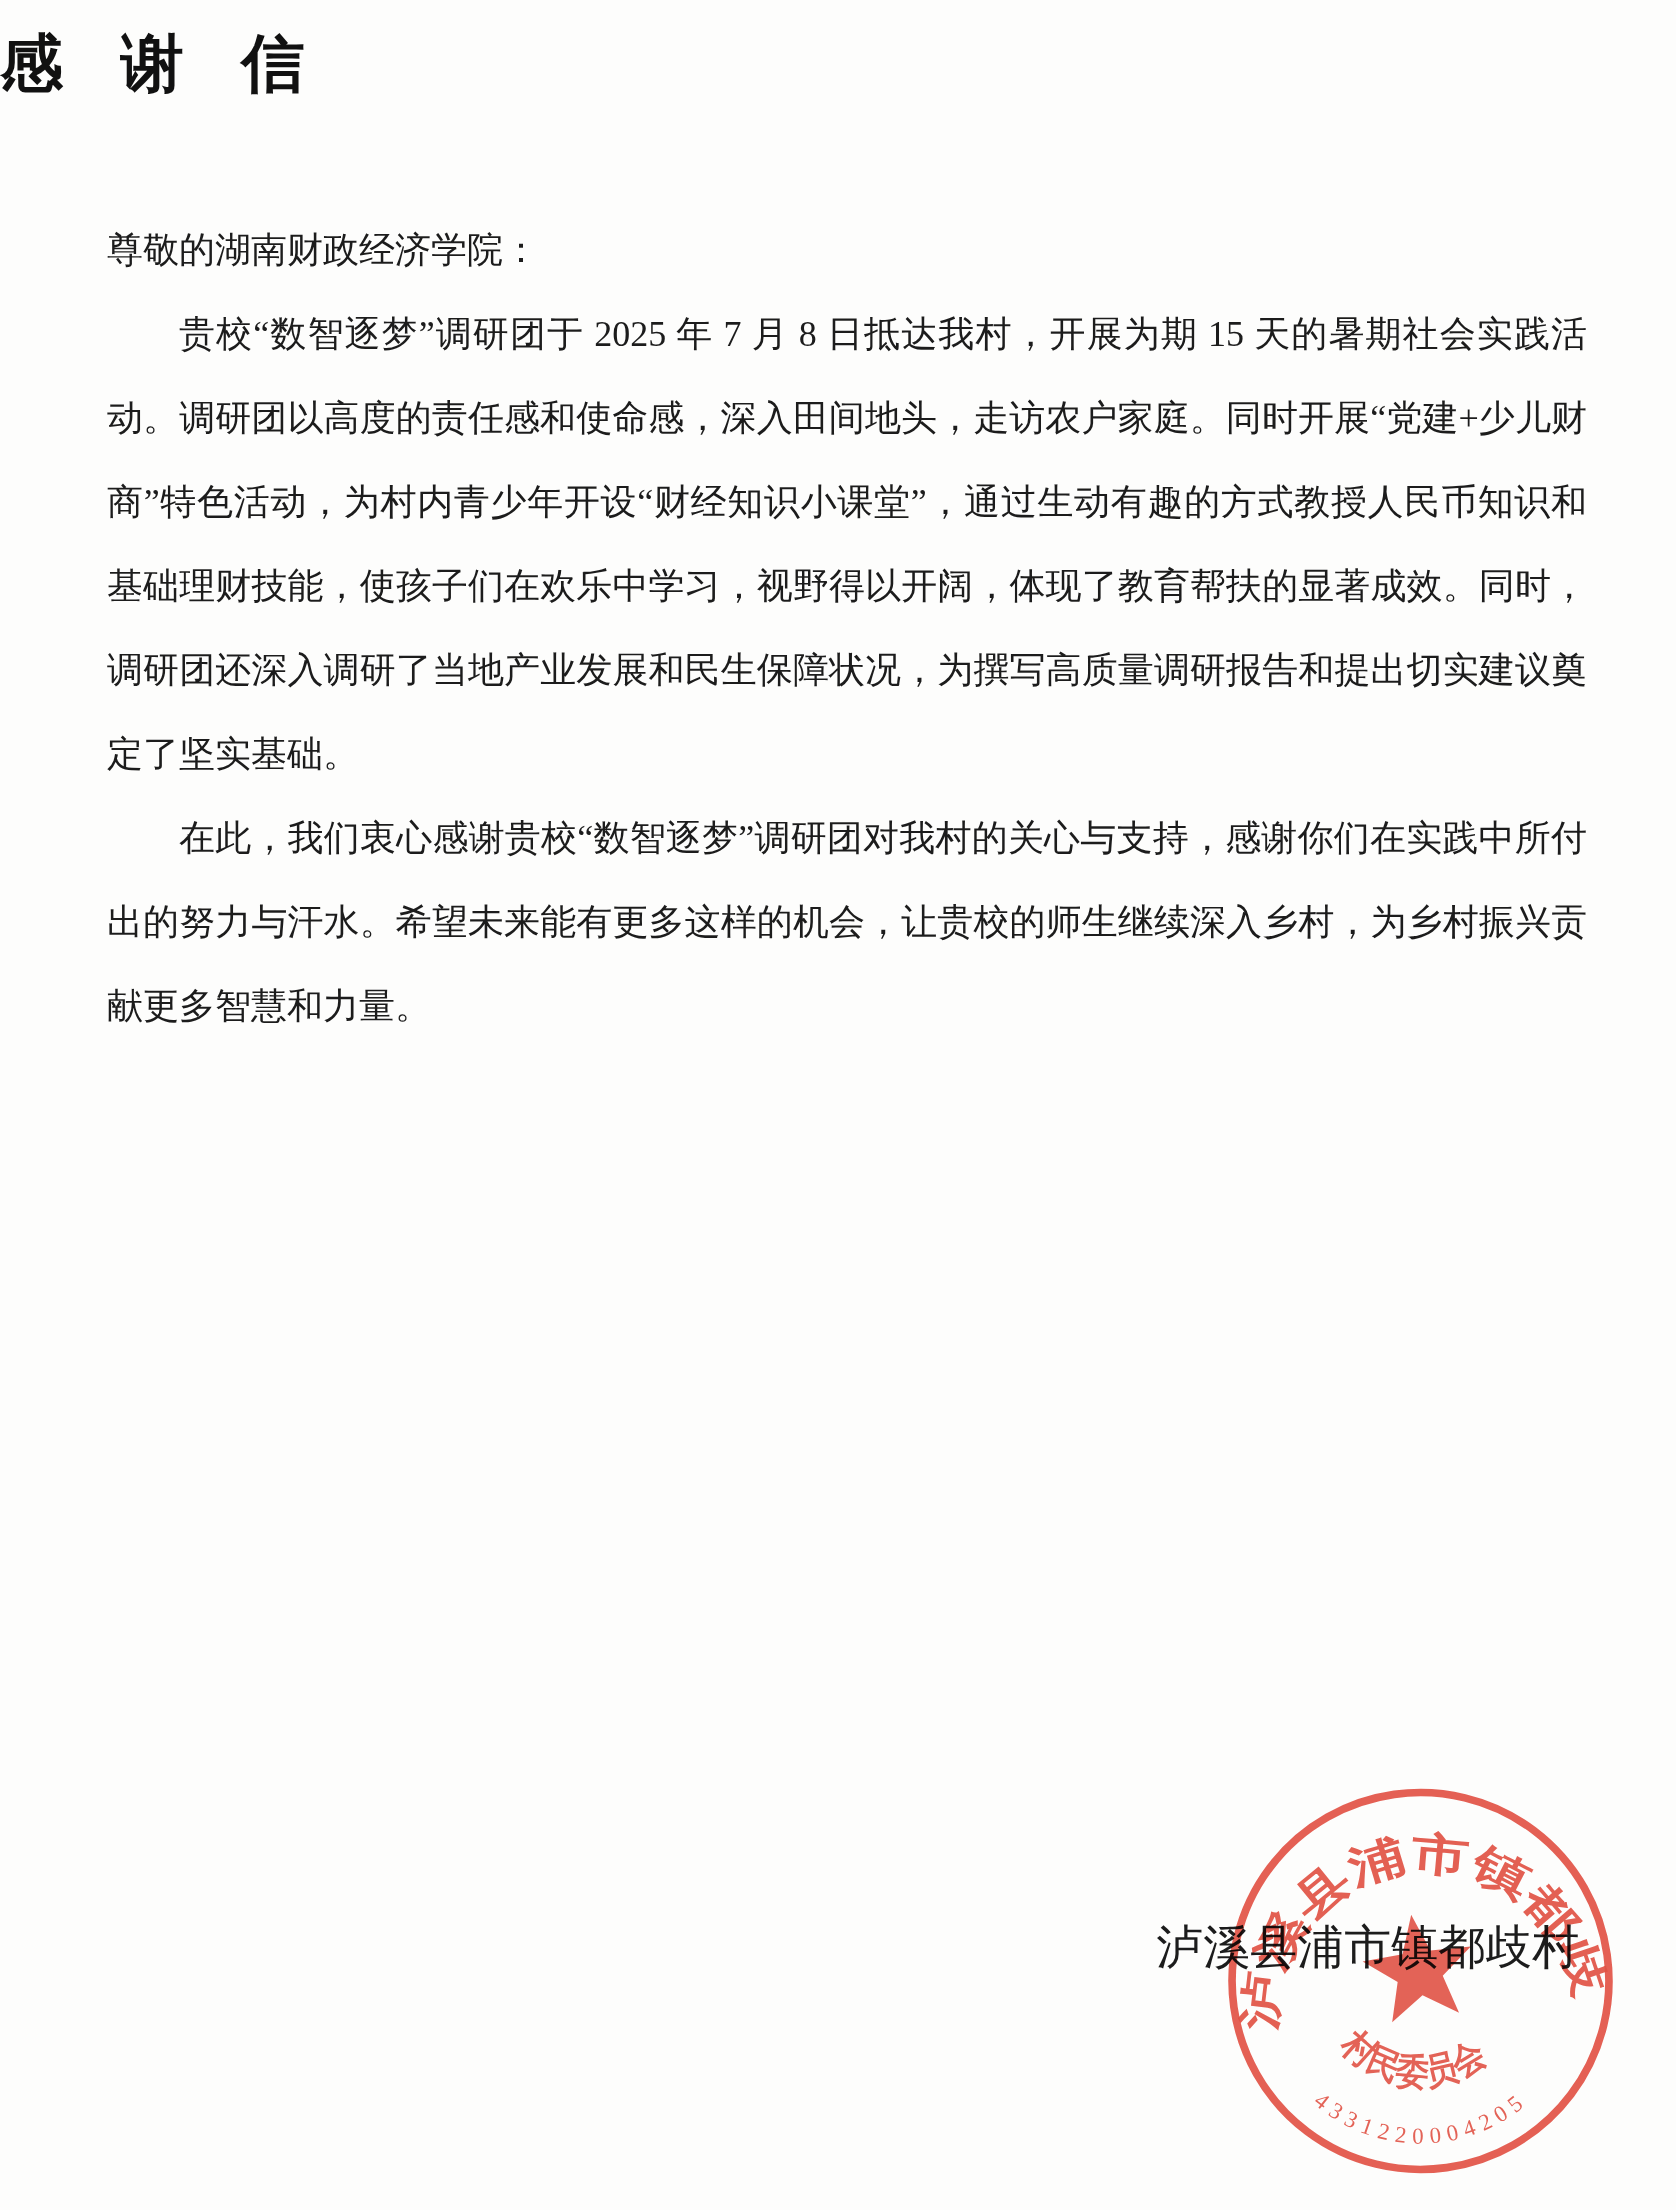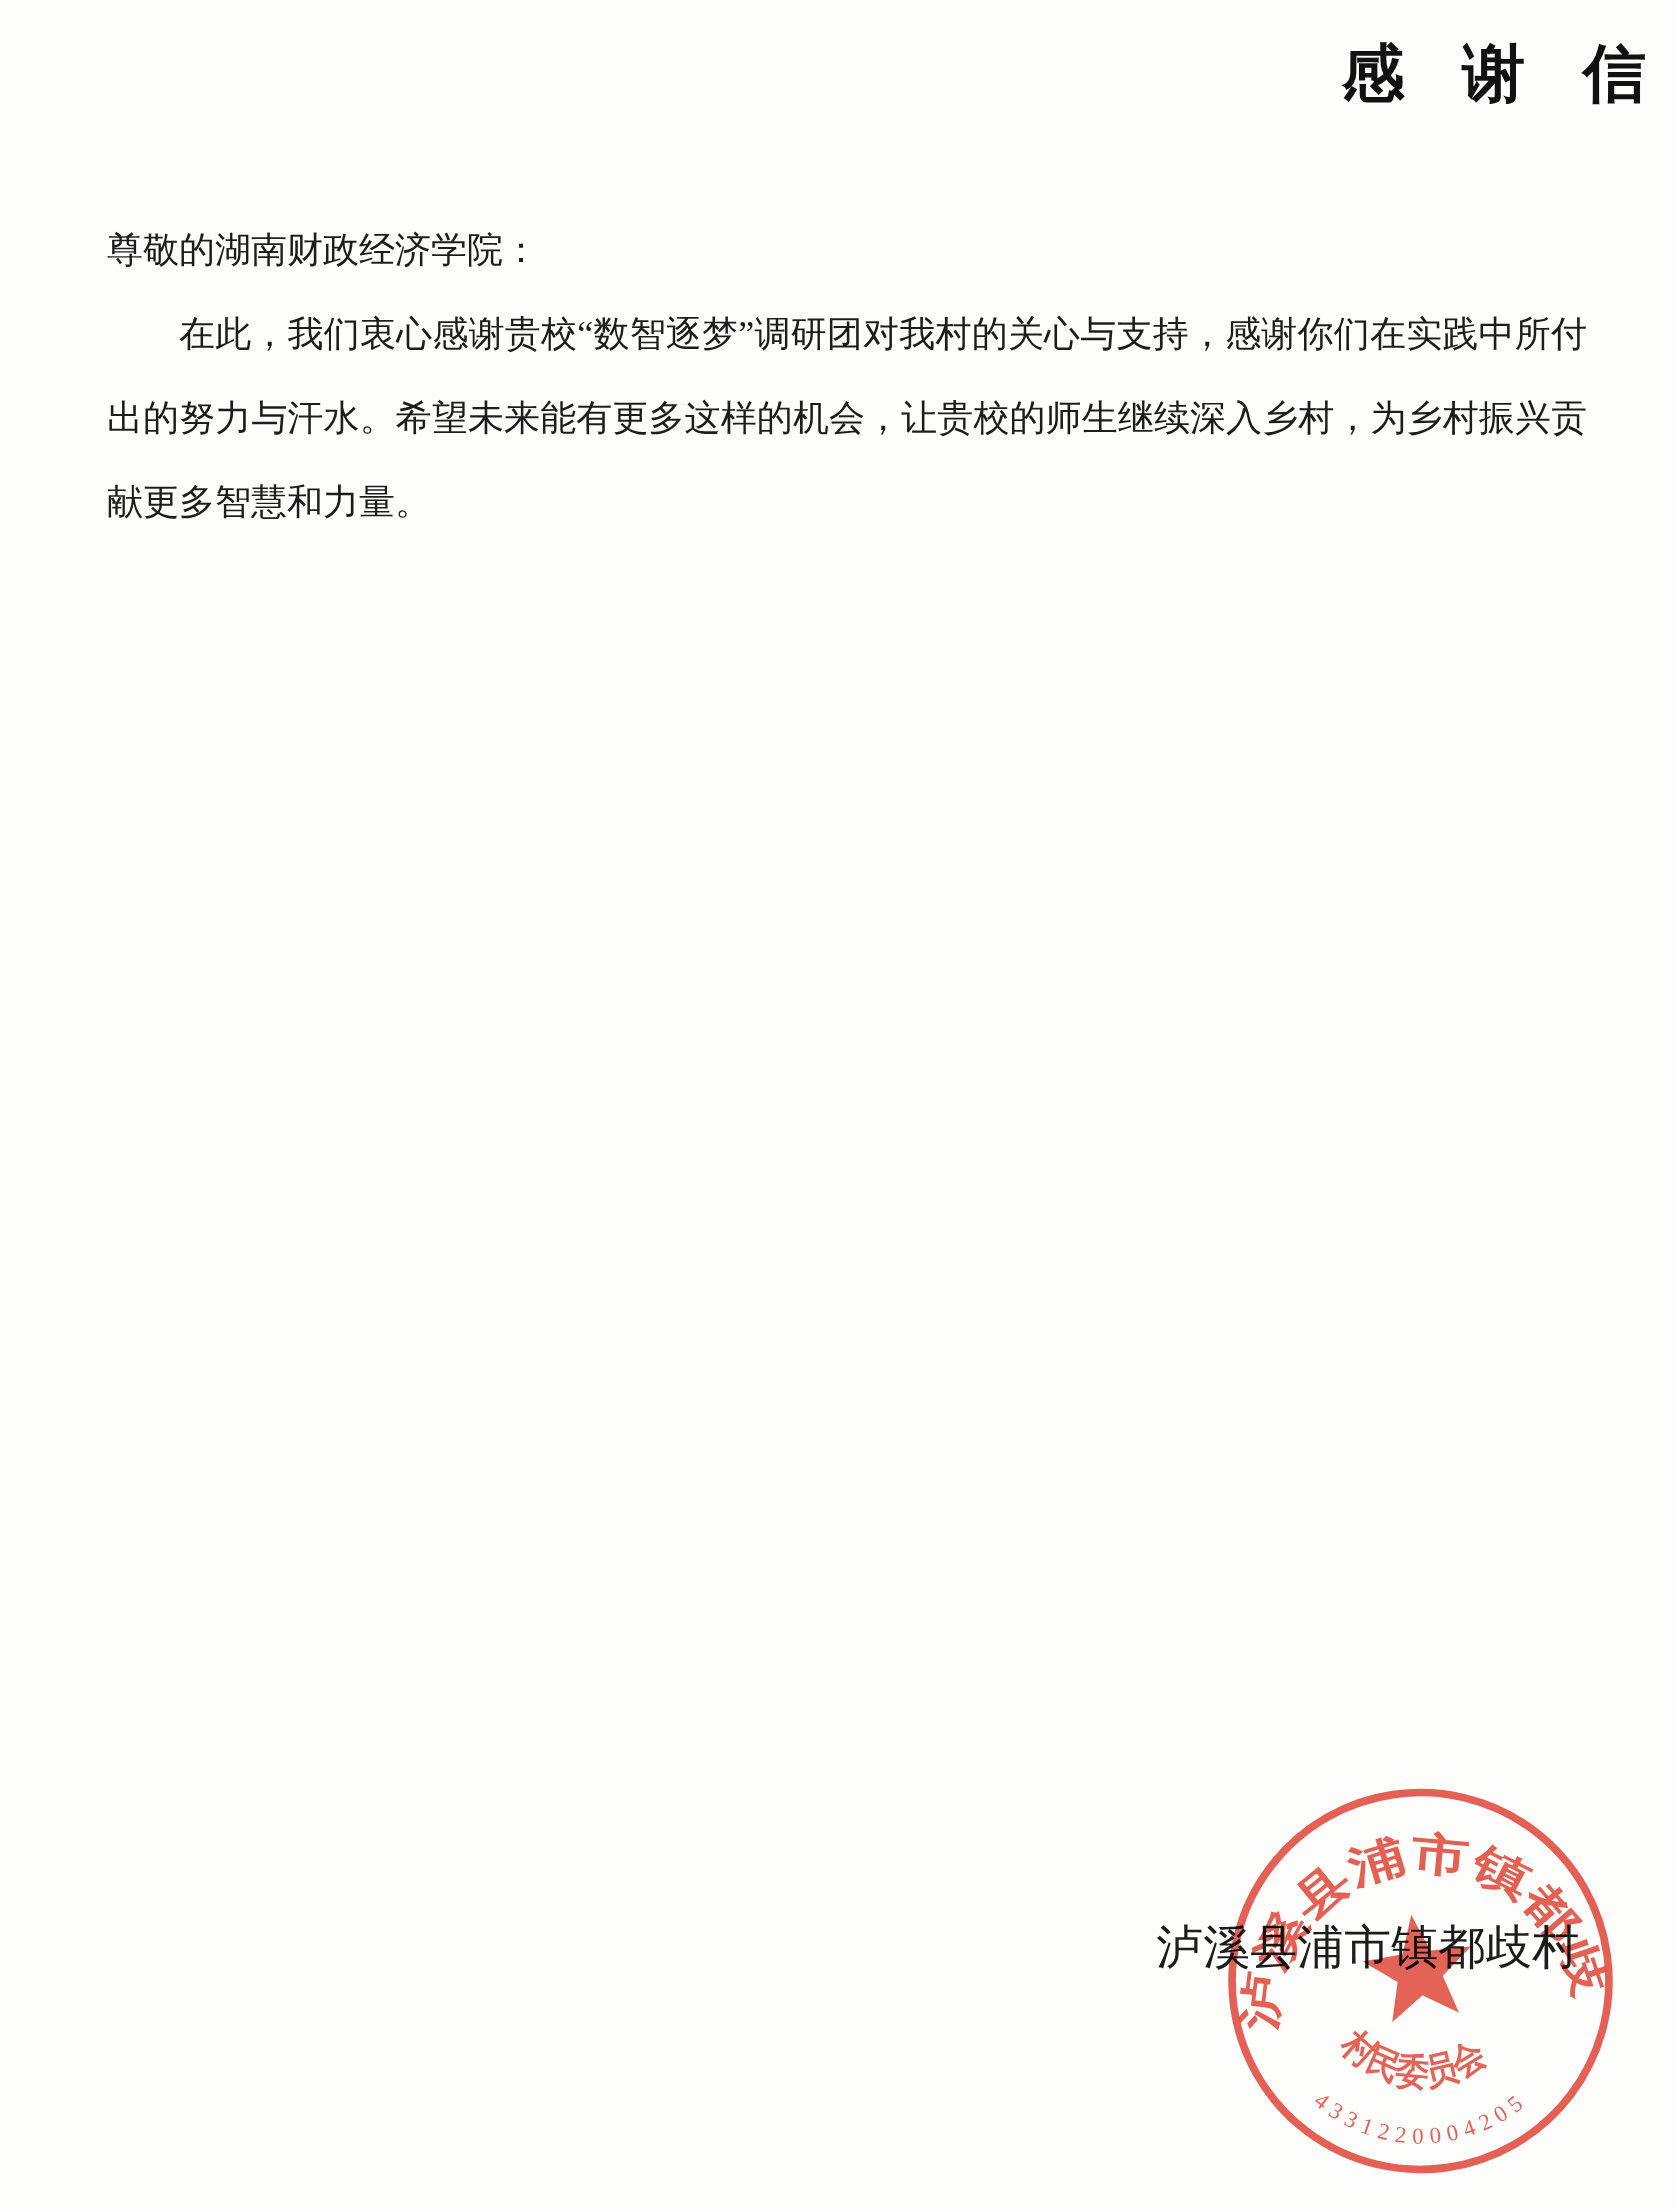--- a/index.html
+++ b/index.html
@@ -10,23 +10,23 @@
   .page {
     position: relative;
     width: 1677px;
     height: 2210px;
     background: #fdfdfc;
     overflow: hidden;
     font-family: "Liberation Serif", "DejaVu Serif", serif;
     color: #1c1c1c;
   }
   .title {
-    margin: 10px;
+    margin: 0;
     padding-top: 21px;
-    text-align: right;
+    text-align: left;
     font-size: 63px;
     font-weight: bold;
     letter-spacing: 21px;
     color: #111;
   }
   .body-text {
     position: absolute;
     left: 107px;
     top: 208px;
     width: 1480px;
@@ -76,20 +76,21 @@
 </style>
 </head>
 <body>
 
 <div class="page">
 
   <h1 class="title">感 谢 信</h1>
 
   <div class="body-text">
     <p class="salutation">尊敬的湖南财政经济学院：</p>
+    <p class="para">贵校“数智逐梦”调研团于 2025 年 7 月 8 日抵达我村，开展为期 15 天的暑期社会实践活动。调研团以高度的责任感和使命感，深入田间地头，走访农户家庭。同时开展“党建+少儿财商”特色活动，为村内青少年开设“财经知识小课堂”，通过生动有趣的方式教授人民币知识和基础理财技能，使孩子们在欢乐中学习，视野得以开阔，体现了教育帮扶的显著成效。同时，调研团还深入调研了当地产业发展和民生保障状况，为撰写高质量调研报告和提出切实建议奠定了坚实基础。</p>
     <p class="para">在此，我们衷心感谢贵校“数智逐梦”调研团对我村的关心与支持，感谢你们在实践中所付出的努力与汗水。希望未来能有更多这样的机会，让贵校的师生继续深入乡村，为乡村振兴贡献更多智慧和力量。</p>
   </div>
 
   <div class="sig-block">
     <p class="sig-line">泸溪县浦市镇都歧村</p>
   </div>
 
   <svg class="stamp" viewBox="0 0 440 460" xmlns="http://www.w3.org/2000/svg">
     <defs>
       <path id="arcTop" d="M 63 271 A 157 157 0 1 1 377 271" fill="none"></path>

